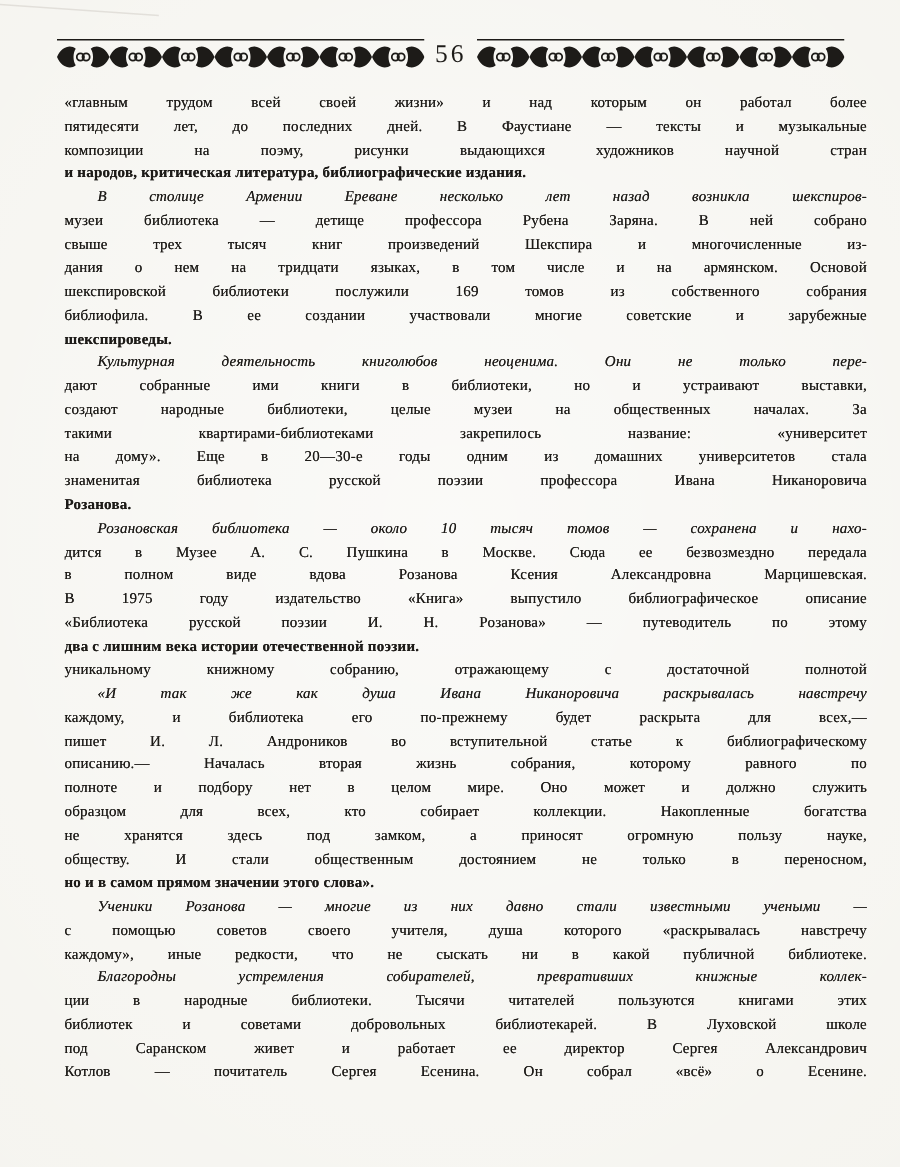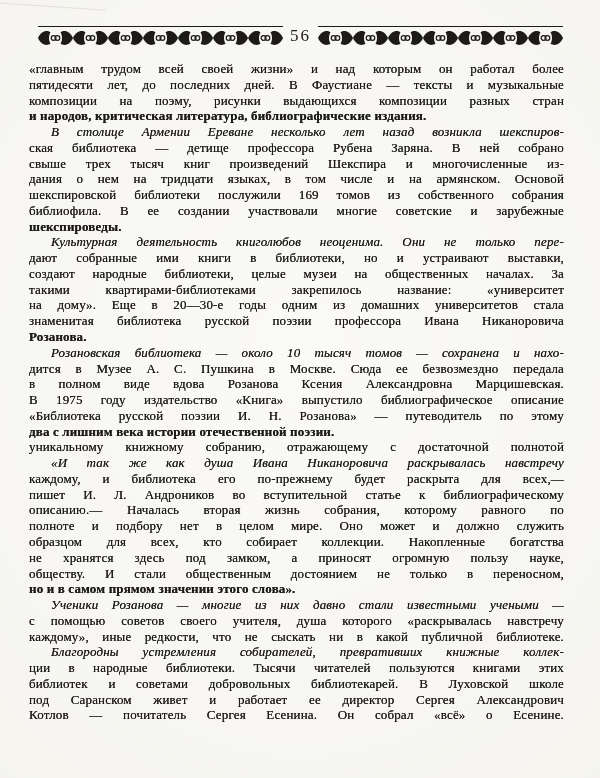--- a/index.html
+++ b/index.html
@@ -29,23 +29,23 @@
   .band-left{left:38px;width:245px;}
   .band-right{left:318px;width:245px;}
   .header-band svg{display:block;}
   .page-number{
     position:absolute;top:26px;left:283px;width:35px;height:20px;
     line-height:20px;text-align:center;
     font-size:17px;letter-spacing:2px;color:var(--ink);
   }
   
   .text-block{
-    position:absolute;left:29px;top:61px;width:535px;
+    position:absolute;left:43px;top:61px;width:535px;
     color:var(--ink);
-    font-size:13px;
+    font-size:10px;
     letter-spacing:.15px;
     text-shadow:0 0 .35px rgba(20,18,15,.85);
   }
   .line{
     line-height:15.77px;height:15.77px;overflow:hidden;
     text-align:justify;
     text-align-last:justify;
     white-space:normal;
   }
   .line.last{text-align-last:left;font-weight:bold;}
@@ -90,24 +90,24 @@
 
   <div class="header-band band-right">
     <svg width="245" height="21" viewBox="0 0 245 21">
         <use href="#orn-band"></use>
       </svg>
   </div>
 
   <div class="text-block">
       <div class="line">«главным трудом всей своей жизни» и над которым он работал более</div>
       <div class="line">пятидесяти лет, до последних дней. В Фаустиане — тексты и музыкальные</div>
-      <div class="line">композиции на поэму, рисунки выдающихся композиции разных стран</div>
+      <div class="line">композиции на поэму, рисунки выдающихся художников научной стран</div>
       <div class="line last">и народов, критическая литература, библиографические издания.</div>
       <div class="line indent">В столице Армении Ереване несколько лет назад возникла шекспиров-</div>
-      <div class="line">ская библиотека — детище профессора Рубена Заряна. В ней собрано</div>
+      <div class="line">музеи библиотека — детище профессора Рубена Заряна. В ней собрано</div>
       <div class="line">свыше трех тысяч книг произведений Шекспира и многочисленные из-</div>
       <div class="line">дания о нем на тридцати языках, в том числе и на армянском. Основой</div>
       <div class="line">шекспировской библиотеки послужили 169 томов из собственного собрания</div>
       <div class="line">библиофила. В ее создании участвовали многие советские и зарубежные</div>
       <div class="line last">шекспироведы.</div>
       <div class="line indent">Культурная деятельность книголюбов неоценима. Они не только пере-</div>
       <div class="line">дают собранные ими книги в библиотеки, но и устраивают выставки,</div>
       <div class="line">создают народные библиотеки, целые музеи на общественных началах. За</div>
       <div class="line">такими квартирами-библиотеками закрепилось название: «университет</div>
       <div class="line">на дому». Еще в 20—30-е годы одним из домашних университетов стала</div>

